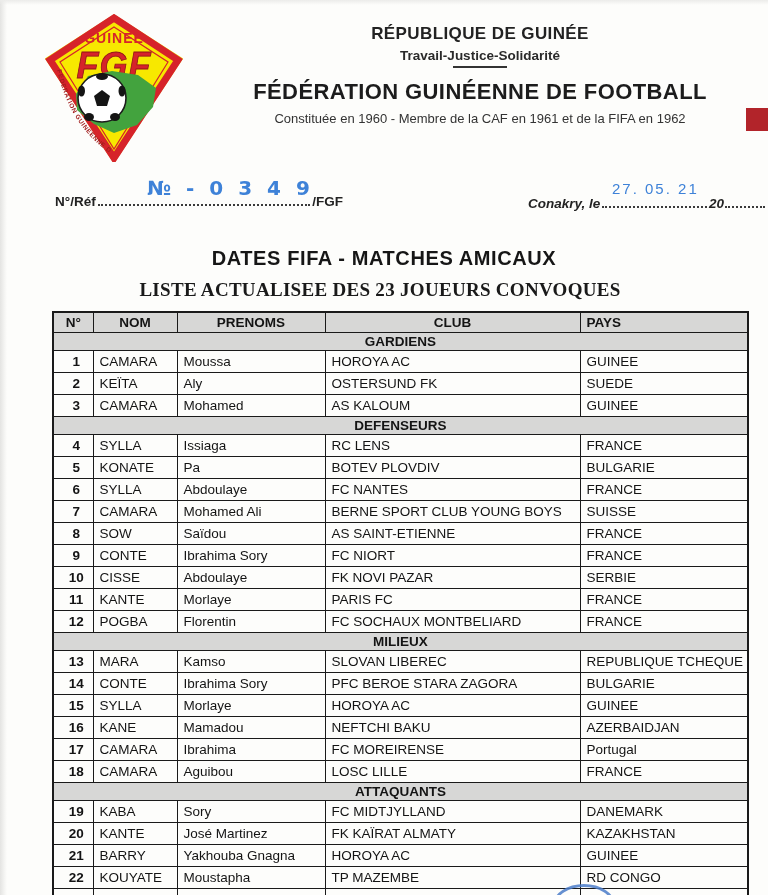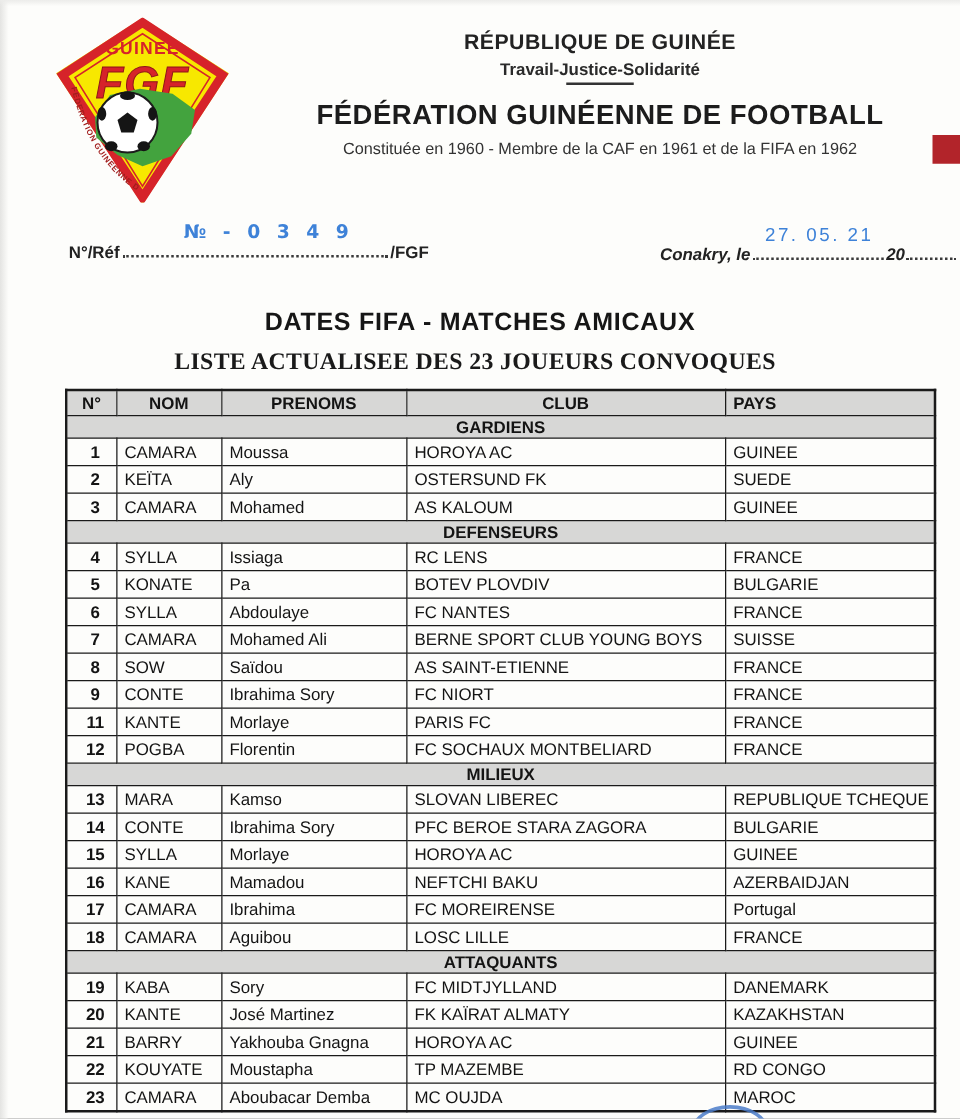--- a/index.html
+++ b/index.html
@@ -17,21 +17,21 @@
   .motto-underline{width:54px;height:2px;background:#333;margin:3px auto 0;}
   .federation{font-size:22px;font-weight:bold;letter-spacing:.4px;margin-top:11px;color:#1c1c1c;}
   .constituted{font-size:13px;margin-top:6px;color:#333;}
   .red-mark{position:absolute;left:746px;top:108px;width:22px;height:23px;background:#b2242a;}
   
   .ref-row{position:absolute;left:55px;top:194px;width:288px;display:flex;align-items:flex-end;
            font-size:13.5px;font-weight:bold;color:#222;}
   .leader{flex:1;border-bottom:2px dotted #3a3a3a;margin:0 2px 3px 2px;height:10px;}
   .leader-fixed{border-bottom:2px dotted #3a3a3a;margin:0 1px 3px 1px;height:10px;}
   .ref-stamp{position:absolute;left:147px;top:176px;font-family:"DejaVu Sans",sans-serif;
-             font-size:15px;font-weight:bold;color:#3e82d8;letter-spacing:4px;white-space:nowrap;}
+             font-size:20px;font-weight:bold;color:#3e82d8;letter-spacing:4px;white-space:nowrap;}
   .date-row{position:absolute;left:528px;top:196px;width:238px;display:flex;align-items:flex-end;
             font-size:13.5px;font-weight:bold;font-style:italic;color:#222;}
   .date-stamp{position:absolute;left:612px;top:180px;font-size:15px;font-weight:normal;
               color:#3e82d8;letter-spacing:2px;white-space:nowrap;}
   
   .doc-title{position:absolute;left:0;top:247px;width:768px;text-align:center;
              font-size:20px;font-weight:bold;letter-spacing:.6px;color:#161616;}
   .doc-subtitle{position:absolute;left:0;top:279px;width:760px;text-align:center;
              font-family:"Liberation Serif",serif;font-size:19px;font-weight:bold;
              letter-spacing:.3px;color:#1a1a1a;}
@@ -187,20 +187,27 @@
           <td class="c4">FRANCE</td>
         </tr>
         <tr class="player-row">
           <td class="c0">9</td>
           <td class="c1">CONTE</td>
           <td class="c2">Ibrahima Sory</td>
           <td class="c3">FC NIORT</td>
           <td class="c4">FRANCE</td>
         </tr>
         <tr class="player-row">
+          <td class="c0">10</td>
+          <td class="c1">CISSE</td>
+          <td class="c2">Abdoulaye</td>
+          <td class="c3">FK NOVI PAZAR</td>
+          <td class="c4">SERBIE</td>
+        </tr>
+        <tr class="player-row">
           <td class="c0">11</td>
           <td class="c1">KANTE</td>
           <td class="c2">Morlaye</td>
           <td class="c3">PARIS FC</td>
           <td class="c4">FRANCE</td>
         </tr>
         <tr class="player-row">
           <td class="c0">12</td>
           <td class="c1">POGBA</td>
           <td class="c2">Florentin</td>

